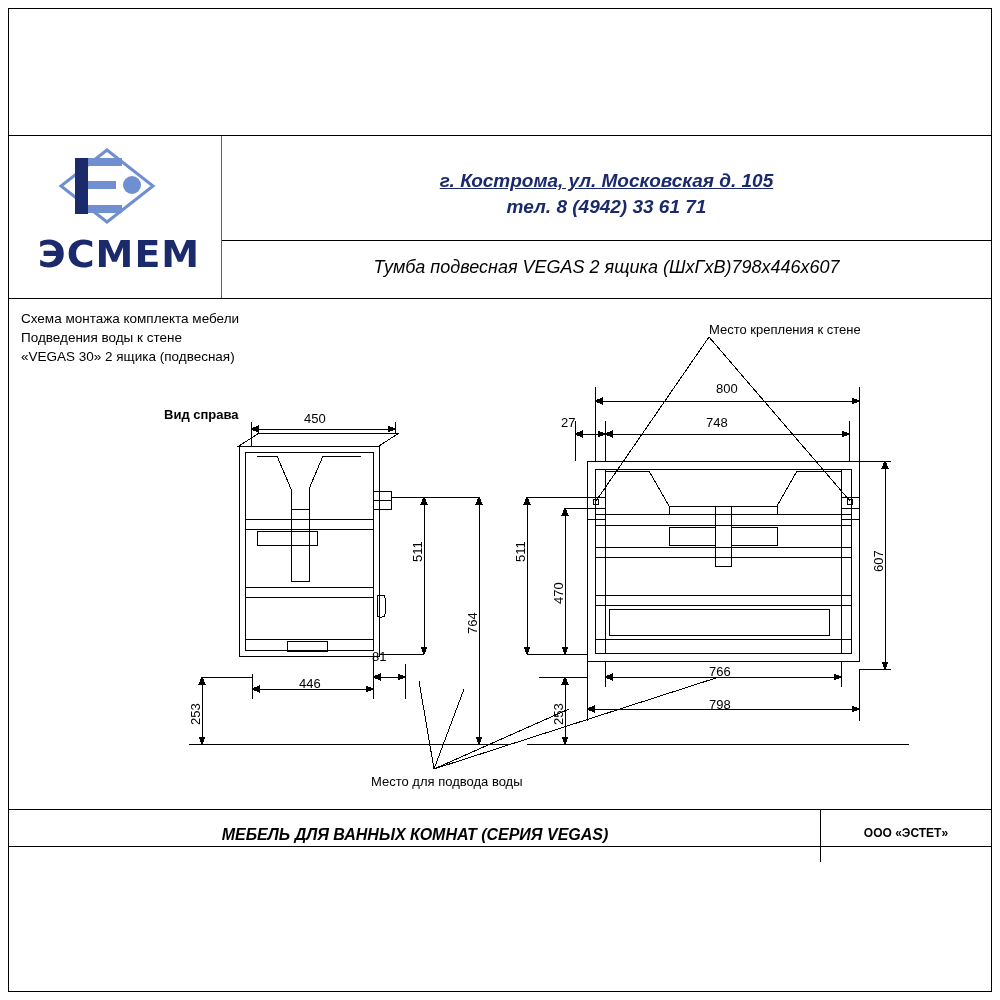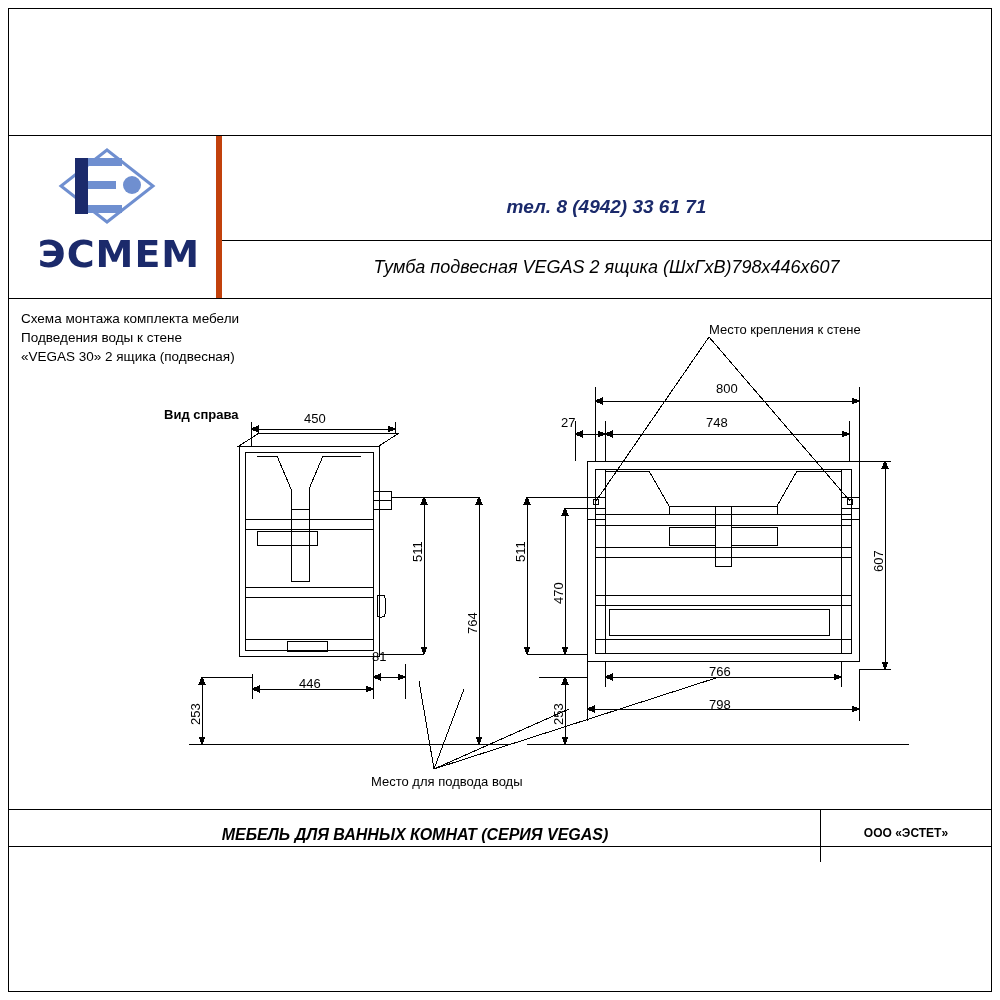--- a/index.html
+++ b/index.html
@@ -34,21 +34,21 @@
     box-sizing: border-box;
     border-top: 1px solid #000;
     border-bottom: 1px solid #000;
   }
   .logo-cell {
     position: absolute;
     left: 0;
     top: 0;
     width: 213px;
     height: 162px;
-    border-right: 6px solid #c2410c;
+    border-right: 1px solid #c2410c;
     box-sizing: border-box;
   }
   .logo-text {
     position: absolute;
     left: 12px;
     top: 96px;
     width: 196px;
     text-align: center;
     font-family: "DejaVu Sans", sans-serif;
     font-weight: bold;
@@ -199,20 +199,21 @@
           <rect x="27" y="8" width="34" height="8" fill="#6f8fd0"></rect>
           <rect x="27" y="31" width="28" height="8" fill="#6f8fd0"></rect>
           <rect x="27" y="55" width="34" height="8" fill="#6f8fd0"></rect>
           <circle cx="71" cy="35" r="9" fill="#6f8fd0"></circle>
         </g>
       </svg>
       <div class="logo-text">ЭСМЕМ</div>
     </div>
 
     <div class="addr-cell">
+      <div class="addr-line1">г. Кострома, ул. Московская д. 105</div>
       <div class="addr-line2">тел. 8 (4942) 33 61 71</div>
     </div>
 
     <div class="product-cell">
       <div class="product-name">Тумба подвесная VEGAS  2 ящика (ШхГхВ)798х446х607</div>
     </div>
   </div>
 
   <div class="notes">
     <div>Схема монтажа комплекта мебели</div>

